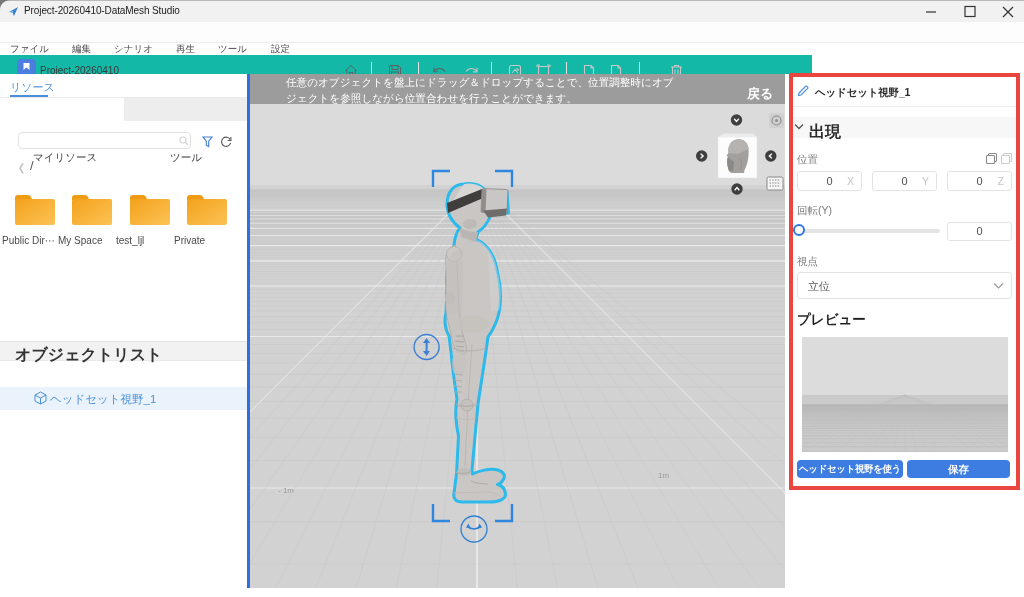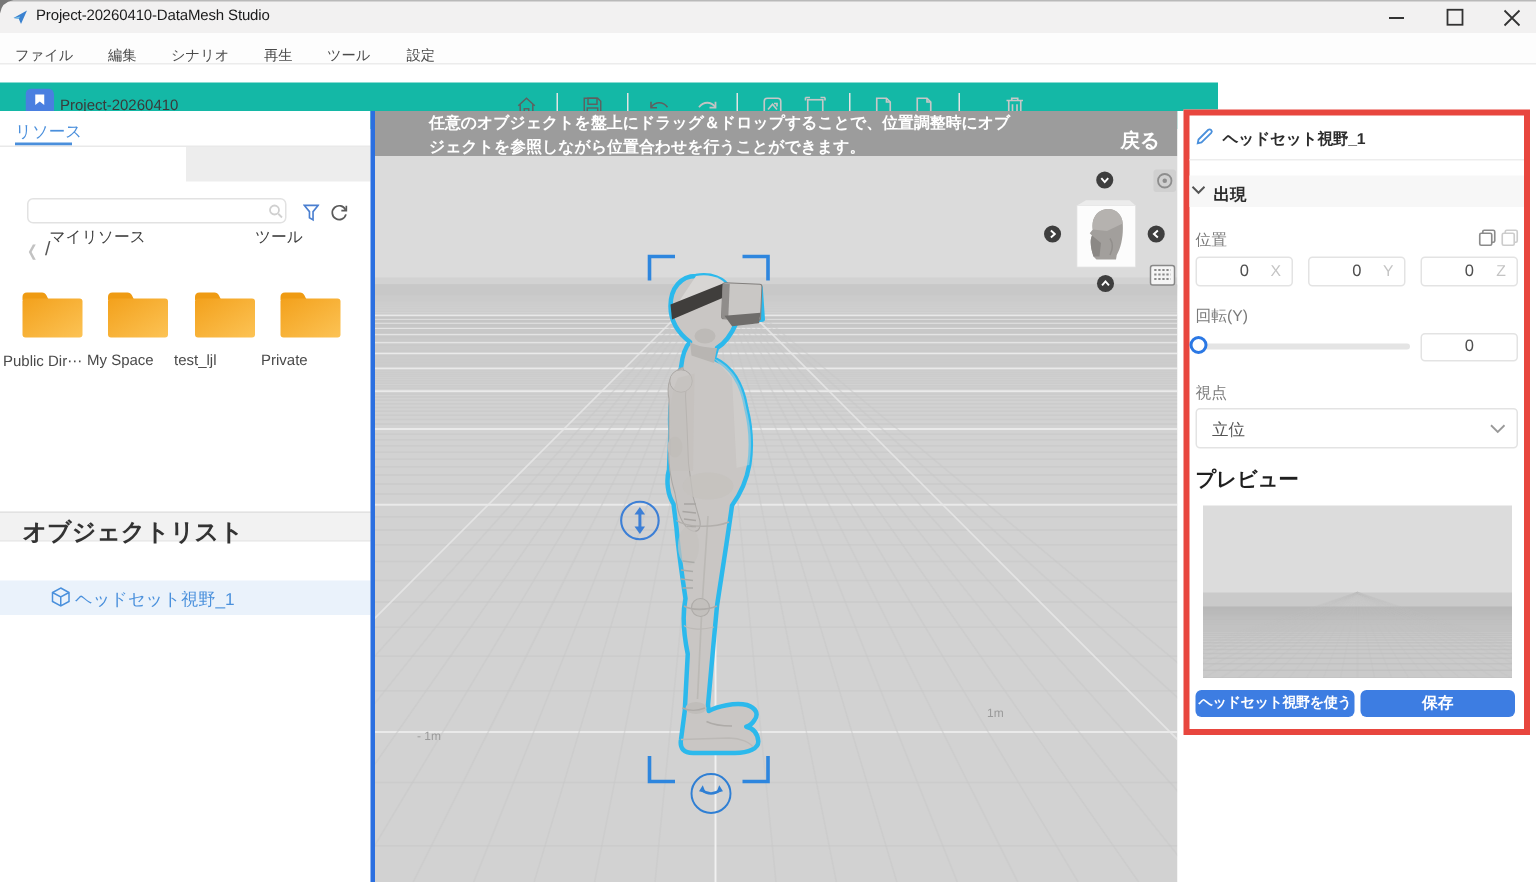--- a/index.html
+++ b/index.html
@@ -4,21 +4,21 @@
 <style>
 html,body{margin:0;padding:0;}
 body{font-family:"Liberation Sans",sans-serif;width:1024px;height:597px;overflow:hidden;background:#fff;}
 #app{position:relative;width:1024px;height:597px;background:#fff;}
 .abs{position:absolute;}
 
 #titlebar{left:0;top:0;width:1024px;height:22px;background:#f2f1f1;border-top:1px solid #b9b9b9;box-sizing:border-box;}
 #titletext{left:24px;top:5px;font-size:10px;letter-spacing:-0.1px;color:#1b1b1b;}
 
 #menubar{left:0;top:22px;width:1024px;height:21px;background:#fdfdfd;border-bottom:1px solid #ececec;box-sizing:border-box;}
-.menuitem{position:absolute;top:31px;font-size:9.5px;color:#4a4a4a;}
+.menuitem{position:absolute;top:43px;font-size:9.5px;color:#4a4a4a;}
 
 #toolbar{left:0;top:55px;width:812px;height:31px;background:#14b8a6;}
 #projname{left:40px;top:10px;font-size:10px;color:#3a3a3a;}
 .tsep{position:absolute;top:7px;width:1px;height:17px;background:#e3e3e3;}
 
 #leftpanel{left:0;top:74px;width:247px;height:523px;background:#fff;}
 #restab{left:10px;top:6px;font-size:11px;color:#4a8fdc;}
 #resunder{left:10px;top:21px;width:38px;height:2px;background:#4a8fdc;}
 #resdivider{left:0;top:23px;width:247px;height:1px;background:#e9e9e9;}
 #tabgray{left:124px;top:24px;width:123px;height:23px;background:#ededed;}
@@ -29,29 +29,29 @@
 .folder{position:absolute;top:116px;width:44px;height:37px;}
 .flabel{position:absolute;top:161px;font-size:10px;color:#4a4a4a;width:70px;text-align:left;}
 #objbar{left:0;top:267px;width:247px;height:20px;background:#f2f2f2;border-top:1px solid #e2e2e2;border-bottom:1px solid #e9e9e9;box-sizing:border-box;}
 #objbartxt{left:15px;top:271px;font-size:16px;font-weight:bold;color:#333;}
 .objrow{position:absolute;left:0;width:247px;height:23px;}
 .objtxt{position:absolute;left:50px;top:5px;font-size:11.5px;}
 #objrow2{background:#eaf2fb;}
 
 #viewport{left:250px;top:74px;width:535px;height:514px;background:#dbdbdb;overflow:hidden;}
 #banner{left:0px;top:-1px;width:535px;height:31px;background:#9c9c9c;}
-#bannertext{left:36px;top:1px;font-size:10.6px;line-height:15.5px;color:#fff;font-weight:bold;white-space:nowrap;}
+#bannertext{left:36px;top:1px;font-size:10.6px;line-height:15.5px;color:#fff;font-weight:normal;white-space:nowrap;}
 #backbtn{left:497px;top:11px;font-size:13px;color:#fff;font-weight:bold;}
 
 #rightpanel{left:785px;top:74px;width:239px;height:523px;background:#fff;}
 #redbox{left:789px;top:73px;width:231px;height:417px;border:4px solid #e8463e;box-sizing:border-box;background:#fff;}
 #rp-head{left:815px;top:85.5px;font-size:10.5px;font-weight:bold;color:#2d2d2d;letter-spacing:-0.2px;}
 #rp-div1{left:793px;top:106px;width:223px;height:1px;background:#ededed;}
 #rp-secbar{left:793px;top:117px;width:223px;height:21px;background:#f7f7f7;}
-#rp-sectxt{left:809px;top:122px;font-size:11px;font-weight:bold;color:#2d2d2d;}
+#rp-sectxt{left:809px;top:122px;font-size:16px;font-weight:bold;color:#2d2d2d;}
 #rp-pos{left:797px;top:153px;font-size:10.5px;color:#7a7a7a;}
 .numbox{position:absolute;top:171px;width:65px;height:20px;border:1px solid #e3e3e3;border-radius:3px;box-sizing:border-box;background:#fff;}
 .numval{position:absolute;top:3px;width:100%;text-align:center;font-size:11px;color:#4f4f4f;}
 .numunit{position:absolute;right:7px;top:3px;font-size:10.5px;color:#c4c4c4;}
 #rp-rot{left:797px;top:204px;font-size:10.5px;color:#7a7a7a;}
 #slider-track{left:797px;top:229px;width:143px;height:4px;background:#e4e4e4;border-radius:2px;}
 #slider-thumb{left:793px;top:224px;width:12px;height:12px;border:2.5px solid #2b78e4;border-radius:50%;background:#fff;box-sizing:border-box;}
 #rotbox{left:947px;top:222px;width:65px;height:19px;border:1px solid #e3e3e3;border-radius:3px;box-sizing:border-box;}
 #rotval{left:947px;top:225px;width:65px;text-align:center;font-size:11px;color:#4f4f4f;}
 #rp-vp{left:797px;top:255px;font-size:10.5px;color:#7a7a7a;}

